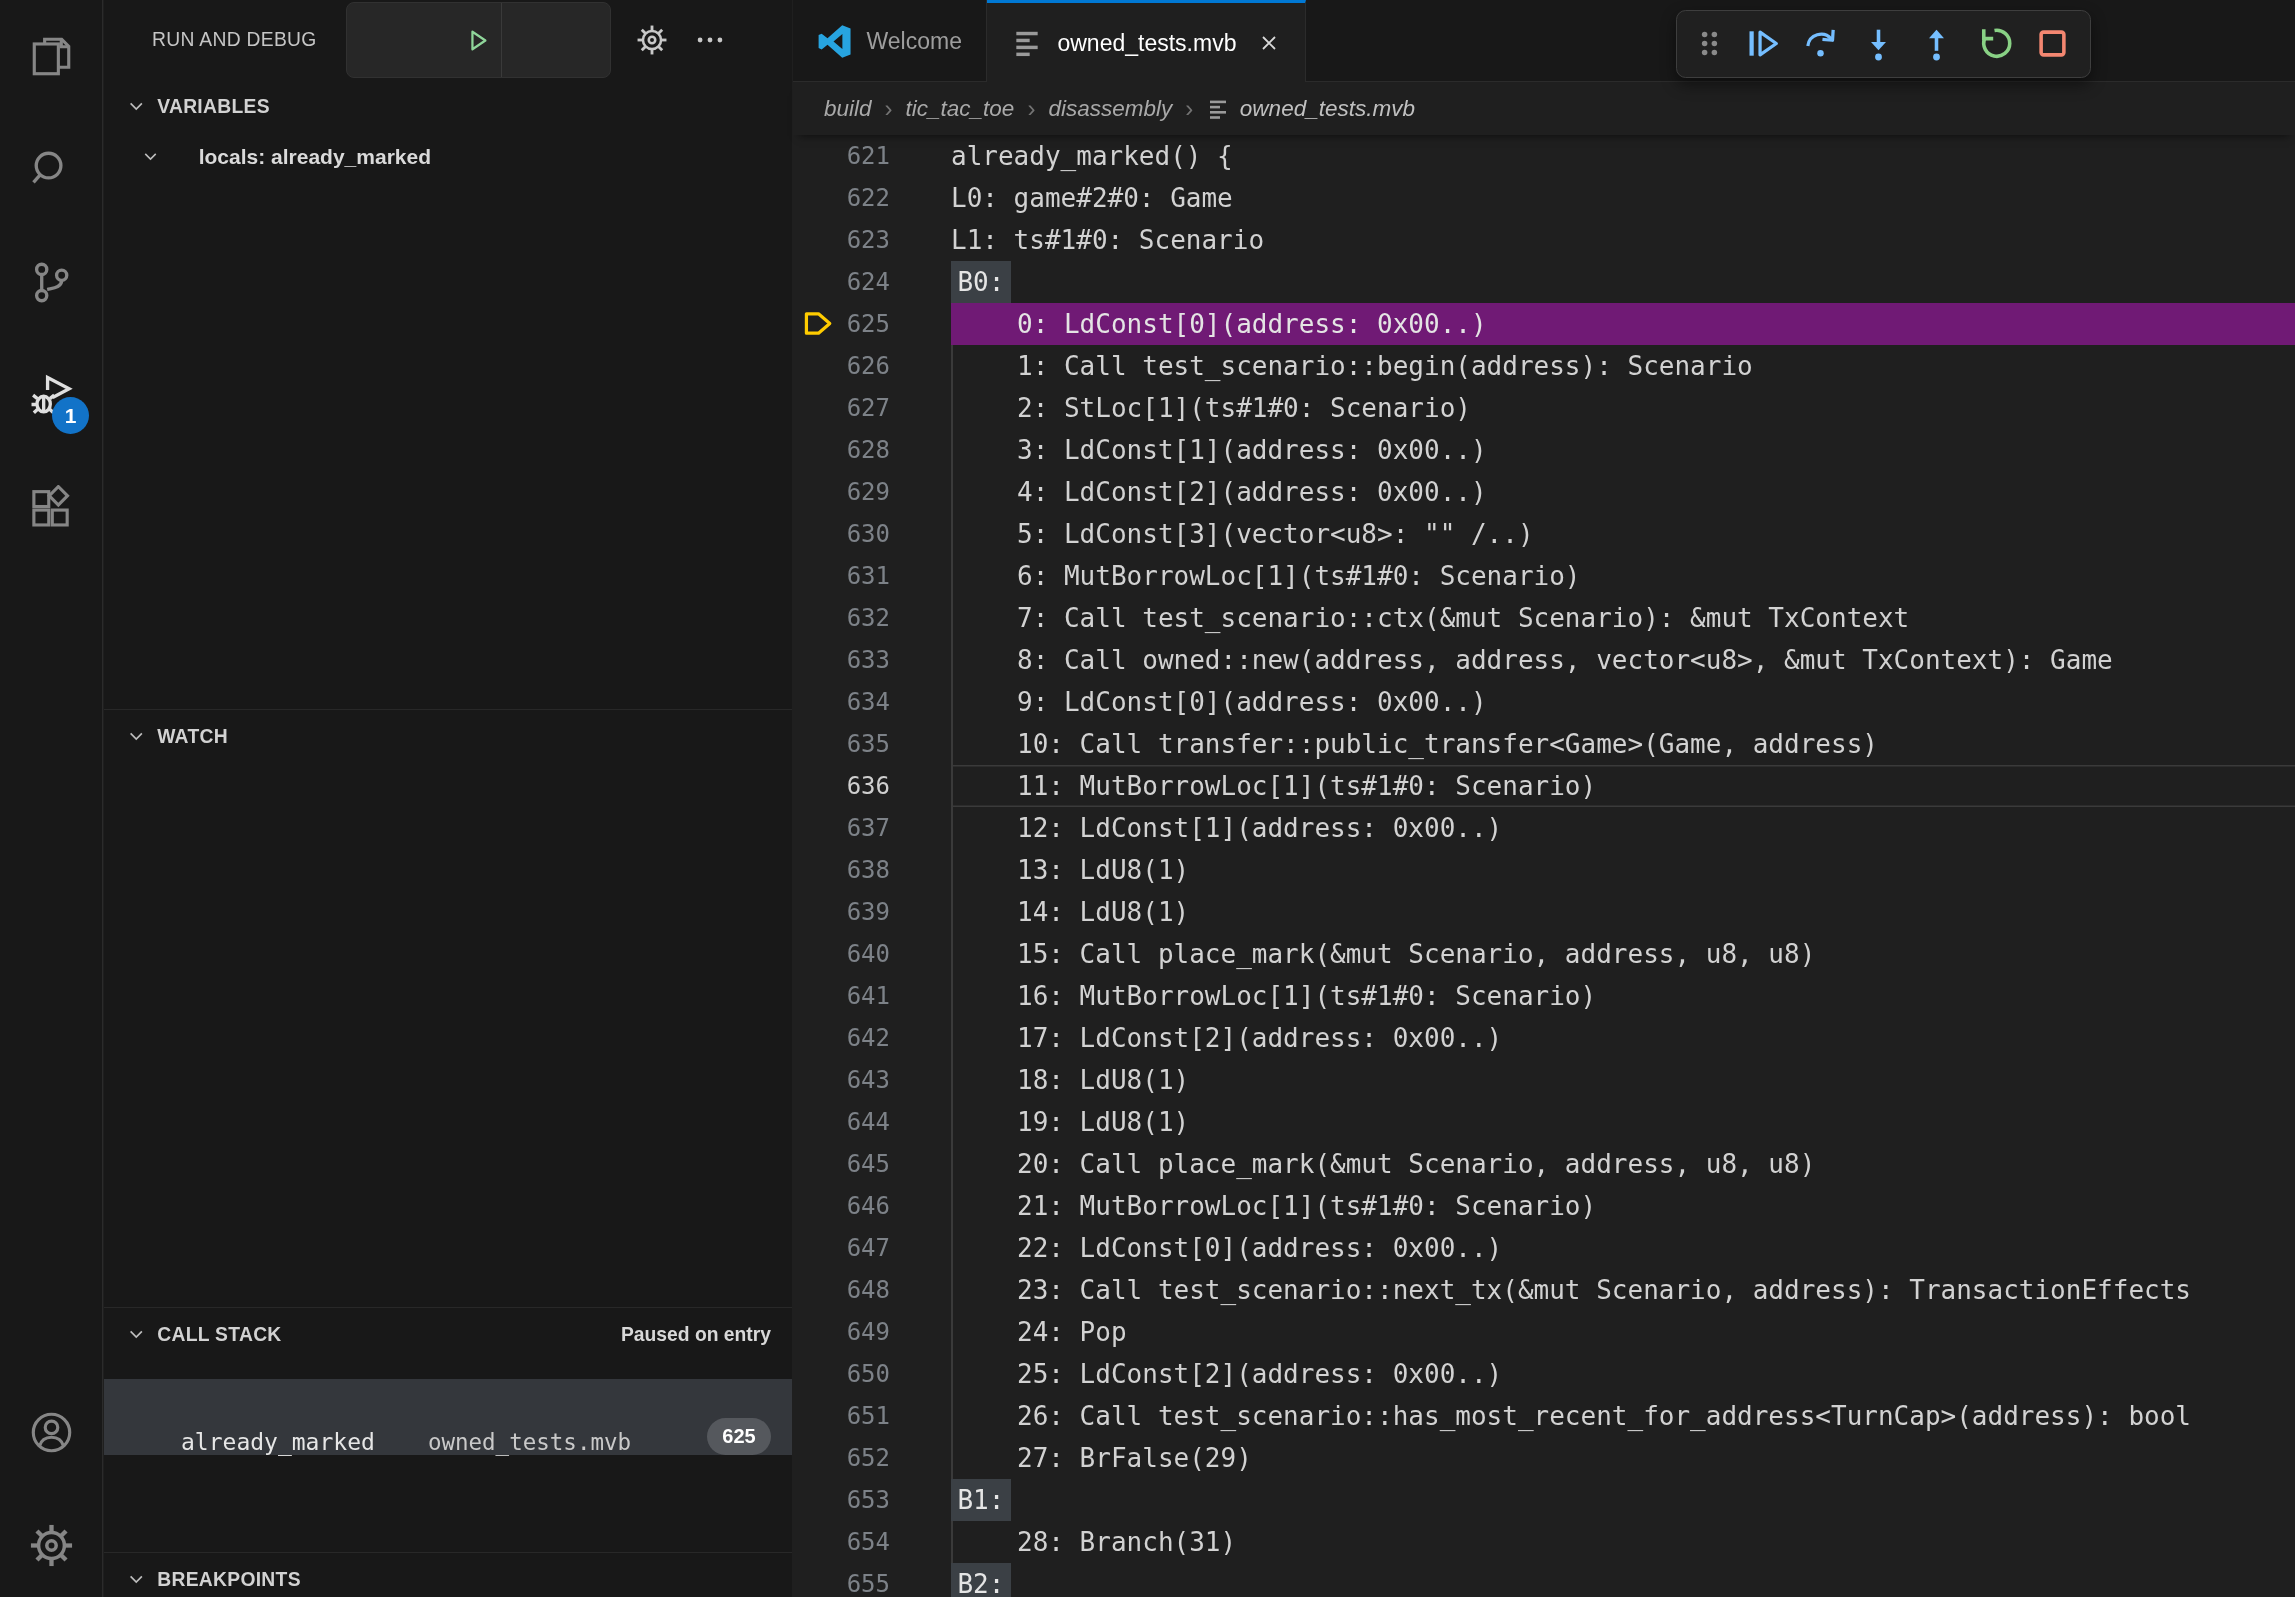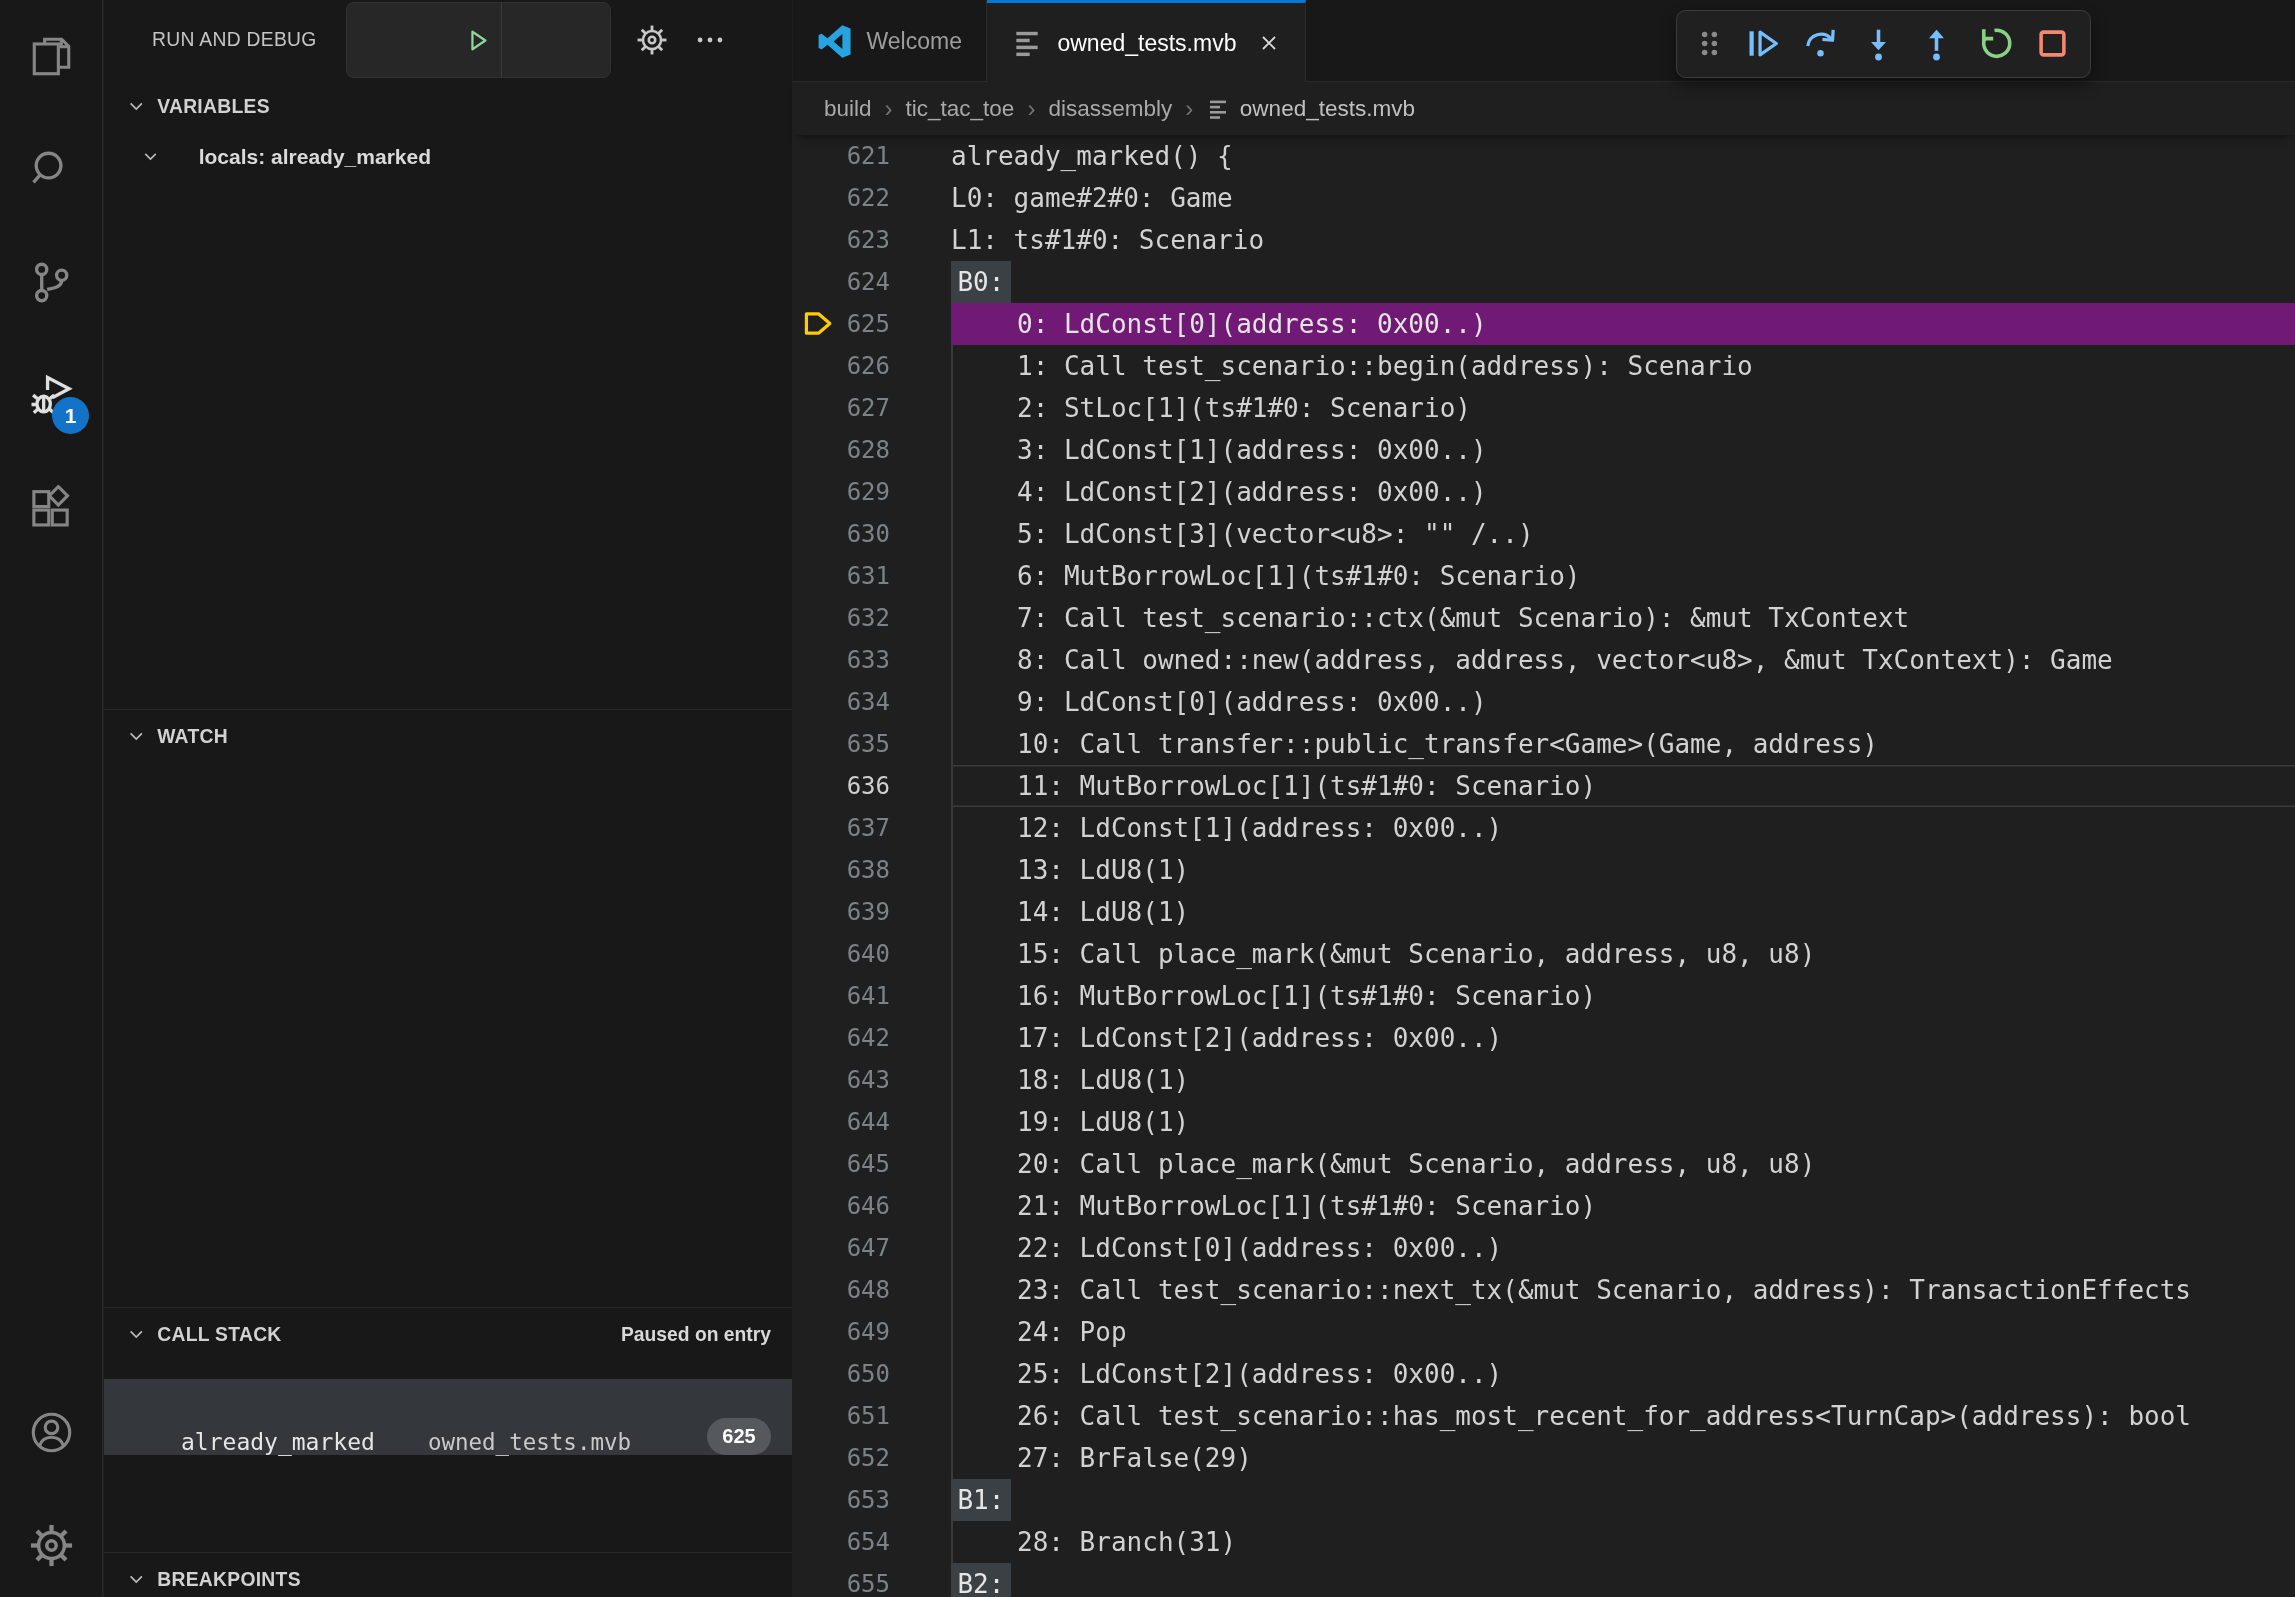--- a/index.html
+++ b/index.html
@@ -83,21 +83,21 @@
     background:#202020; border:1.6px solid #3e3e3e; border-radius:9.7px;
     box-shadow:0 6.4px 14.5px rgba(0,0,0,.45); display:flex; align-items:center;
     justify-content:space-between; padding:0 13px; z-index:20; }
   .dt-btn { width:50px; height:50px; display:flex; align-items:center;
     justify-content:center; cursor:pointer; }
   .dt-btn svg { width:39px; height:39px; }
 
   .breadcrumbs { position:relative; height:53px; background:#1f1f1f; display:flex;
     align-items:center; padding-left:31px; font-size:22.5px; color:#a9a9a9;
     box-shadow:0 7.2px 8px -6.4px rgba(0,0,0,.55); z-index:6; }
-  .crumb { cursor:pointer; white-space:nowrap; }
+  .crumb { cursor:pointer; white-space:nowrap;font-style:italic; }
   .crumb-sep { margin:0 13px; color:#737373; font-size:24px; }
   .crumb-icon { margin-right:9.7px; display:inline-block; vertical-align:-3.2px; }
   .crumb-last { color:#c0c0c0; display:flex; align-items:center; }
 
   
   .code { position:absolute; top:135px; left:0; right:0; bottom:0; overflow:hidden; }
   .indent-guide { position:absolute; left:158px; top:167px; bottom:0; width:1.6px;
     background:#3a3a3a; z-index:0; }
   .code-row { height:42px; display:flex; position:relative; }
   .gutter { width:158px; flex:none; position:relative; cursor:pointer; }

